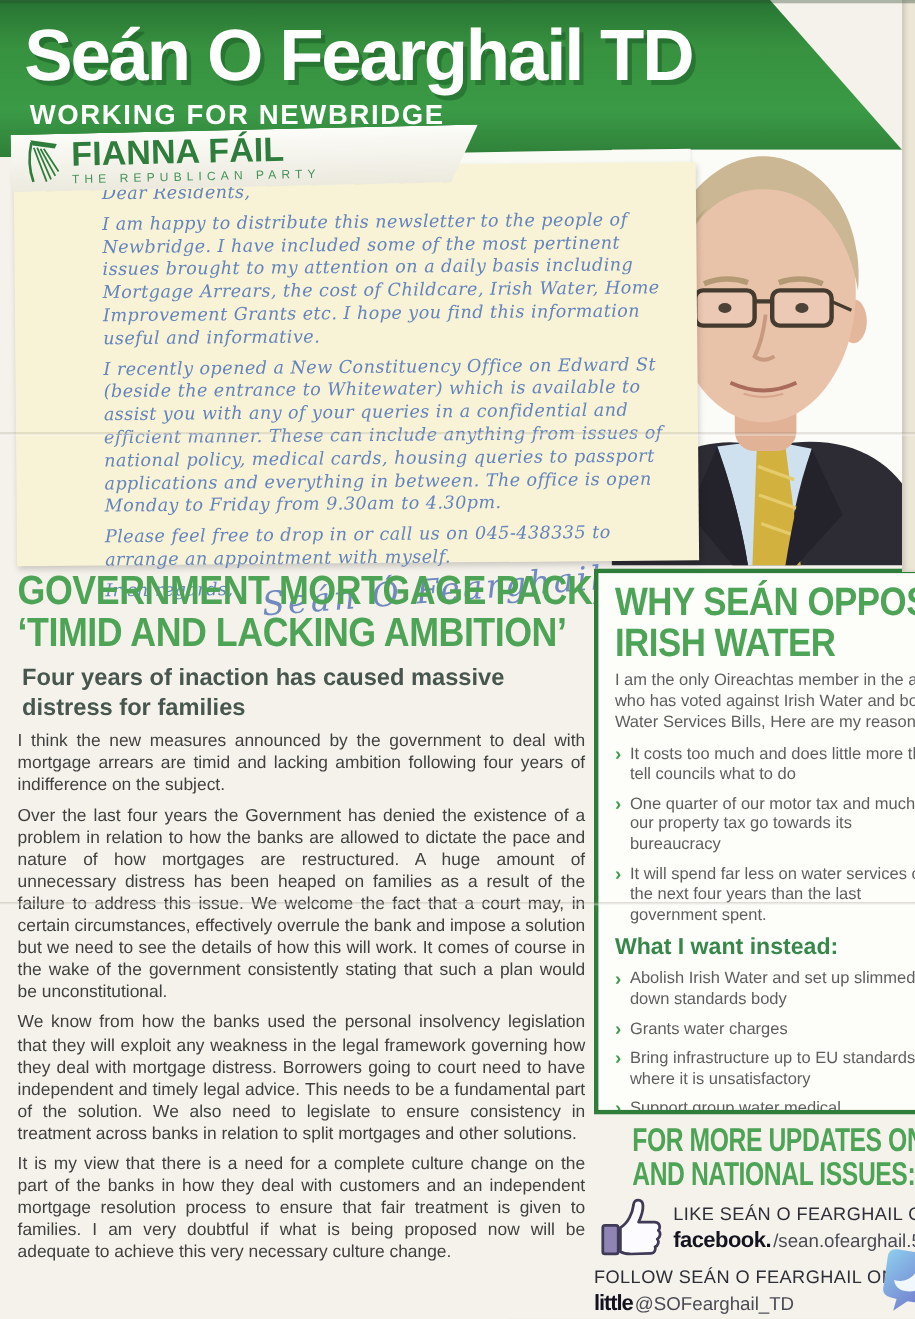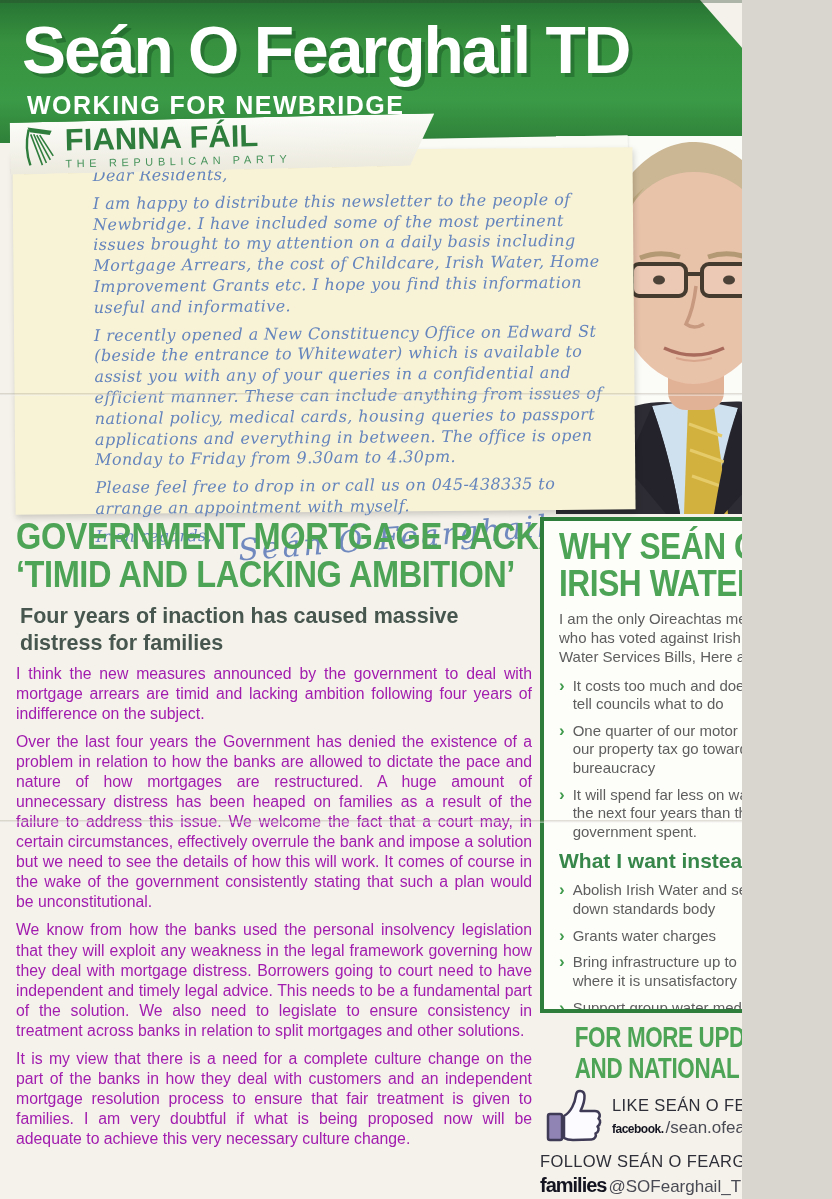--- a/index.html
+++ b/index.html
@@ -1,16 +1,16 @@
 <!DOCTYPE html>
 <html><head>
 <meta charset="utf-8">
 <style>
   html,body{margin:0;padding:0;background:#d8d6cf;}
-  .page{position:relative;width:742px;height:1199px;overflow:hidden;
+  .page{position:relative;width:832px;height:1199px;overflow:hidden;
         background:#f4f2ea;font-family:"Liberation Sans",sans-serif;}
 
   
   .header{position:absolute;left:0;top:0;width:832px;height:143px;
           background:linear-gradient(180deg,#277333 0%,#37913f 30%,#3a9a46 70%,#2f8039 100%);
           clip-path:polygon(0 0,700px 0,826px 143px,0 143px);}
   .title{position:absolute;left:22px;top:12px;font-size:66px;font-weight:700;color:#ffffff;
          letter-spacing:-2px;white-space:nowrap;
          text-shadow:4px 4px 0 rgba(16,70,30,.38);}
   .tagline{position:absolute;left:27px;top:91px;font-size:25px;font-weight:700;color:#ffffff;
@@ -44,40 +44,40 @@
 
   
   .cond{display:inline-block;transform:scaleX(.88);transform-origin:0 50%;
         white-space:nowrap;font-weight:700;letter-spacing:-.5px;}
   .green-h{color:#4da456;line-height:1.02;}
 
   
   .article{position:absolute;left:16px;top:518px;width:516px;z-index:4;}
   .article .green-h{font-size:37px;}
   .subhead{font-size:21.5px;font-weight:700;color:#47574f;line-height:1.22;margin:10px 0 8px 4px;width:480px;}
-  .article p{font-size:15.8px;line-height:1.27;color:#a21caf;text-align:justify;margin:0 0 8px 0;}
+  .article p{font-size:15.8px;line-height:1.27;color:#404040;text-align:justify;margin:0 0 8px 0;}
 
   
   .water-box{position:absolute;left:540px;top:517px;width:330px;height:496px;
              border:4px solid #2f7d3a;background:#fdfdfa;box-sizing:border-box;
              padding:8px 0 6px 15px;overflow:hidden;z-index:4;}
   .water-box .green-h{font-size:36px;}
   .water-box .intro{font-size:15px;line-height:1.25;color:#5e5e5e;margin:8px 0 10px 0;width:300px;}
   .blist{list-style:none;margin:0;padding:0;width:300px;}
   .blist li{display:flex;gap:8px;margin:0 0 8px 0;font-size:15px;line-height:1.24;color:#5e5e5e;}
   .bullet{color:#3f9a4c;font-weight:700;font-size:17px;line-height:1.1;}
   .instead-h{font-size:21px;font-weight:700;color:#37864a;margin:6px 0 8px 0;}
 
   
   .updates-h{position:absolute;left:540px;top:1022px;z-index:4;}
   .updates-h .green-h{font-size:30px;transform:scaleX(.85);}
   .fb-row{position:absolute;left:542px;top:1086px;display:flex;align-items:center;gap:8px;z-index:4;}
   .social-line{font-size:16.5px;color:#2e2e38;letter-spacing:.4px;white-space:nowrap;}
   .brand-row{display:flex;align-items:baseline;gap:2px;margin-top:3px;white-space:nowrap;}
-  .fb-word{font-size:12px;font-weight:700;color:#141421;letter-spacing:-.5px;}
+  .fb-word{font-size:20px;font-weight:700;color:#141421;letter-spacing:-.5px;}
   .handle{font-size:17px;color:#4a4a55;}
   .tw-block{position:absolute;left:540px;top:1152px;z-index:4;}
   .tw-word{font-size:20px;font-weight:700;color:#141421;letter-spacing:-1px;}
   .tw-bird{position:absolute;left:797px;top:1133px;z-index:5;}
 
   
   .crease{position:absolute;left:0;width:832px;height:3px;z-index:40;
           background:linear-gradient(180deg,rgba(95,85,60,.22),rgba(255,255,255,.5));}
   .crease.c1{top:393px;}
   .crease.c2{top:820px;}
@@ -239,21 +239,21 @@
       <div class="brand-row">
         <span class="fb-word">facebook.</span>
         <span class="handle">/sean.ofearghail.5</span>
       </div>
     </div>
   </div>
 
   <div class="tw-block">
     <div class="social-line">FOLLOW SEÁN O FEARGHAIL ON</div>
     <div class="brand-row">
-      <span class="tw-word">families</span>
+      <span class="tw-word">little</span>
       <span class="handle">@SOFearghail_TD</span>
     </div>
   </div>
   <div class="tw-bird">
     <svg width="60" height="64" viewBox="0 0 60 64">
       <defs>
         <linearGradient id="twg" x1="0" y1="0" x2="1" y2="1">
           <stop offset="0" stop-color="#8ed0ef"></stop>
             <stop offset="1" stop-color="#6b66c4"></stop>
         </linearGradient>

